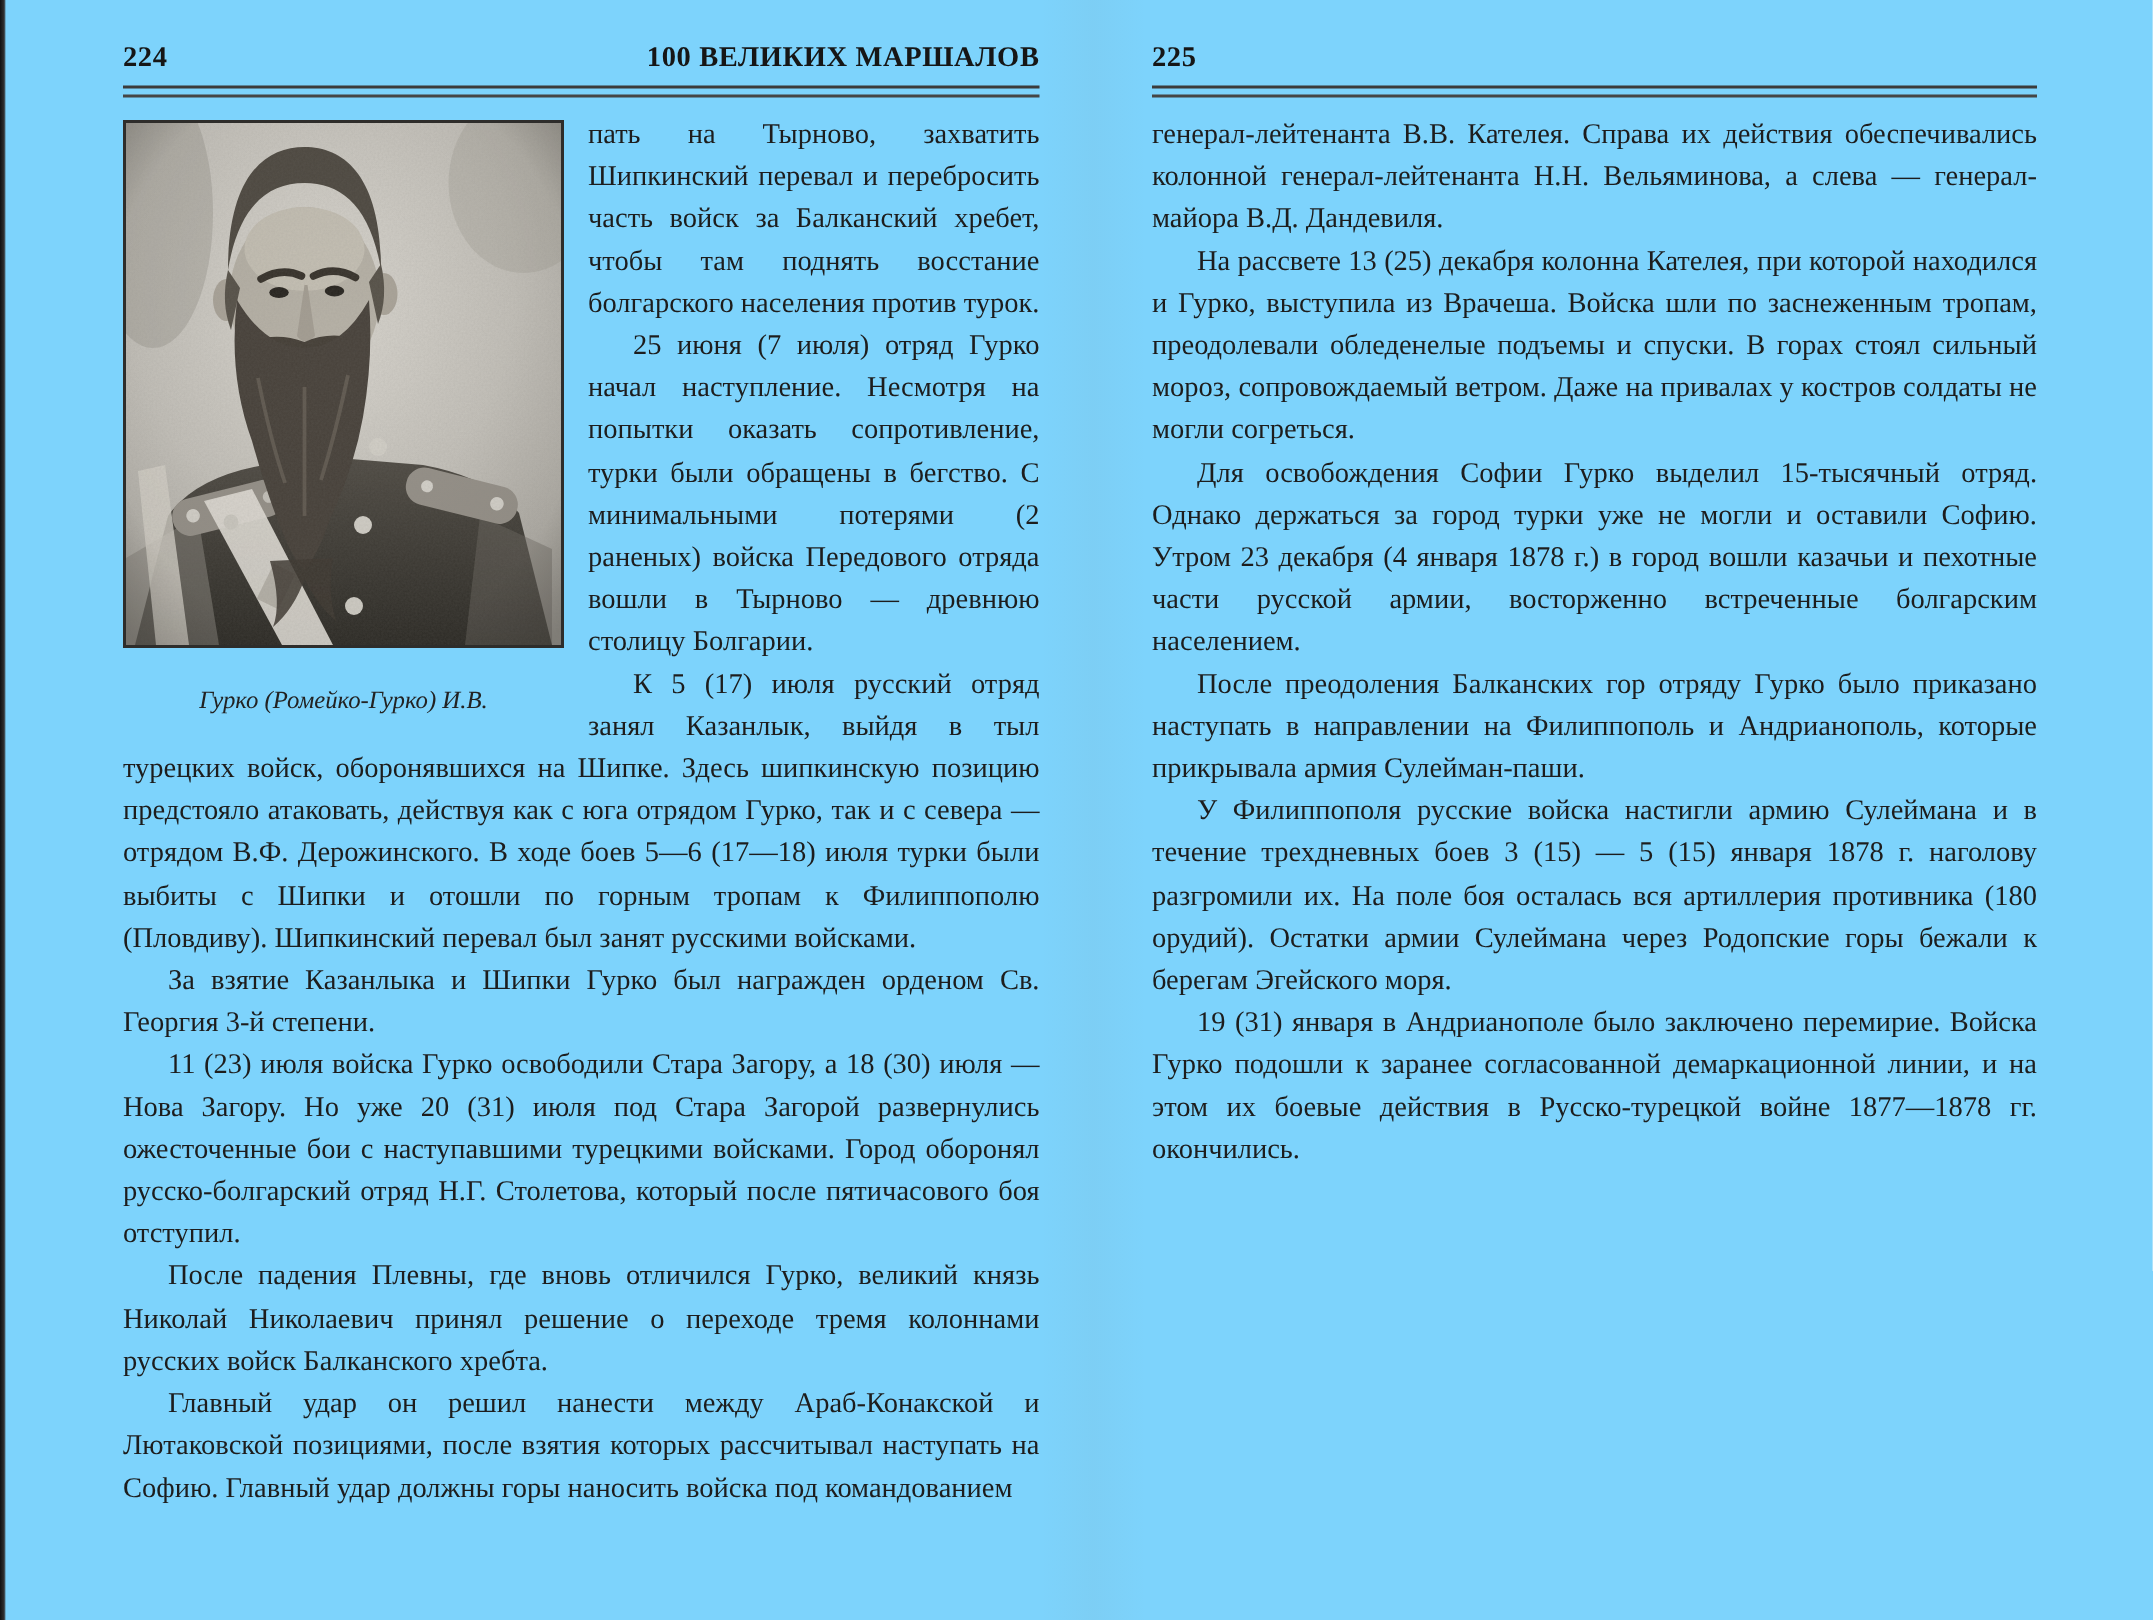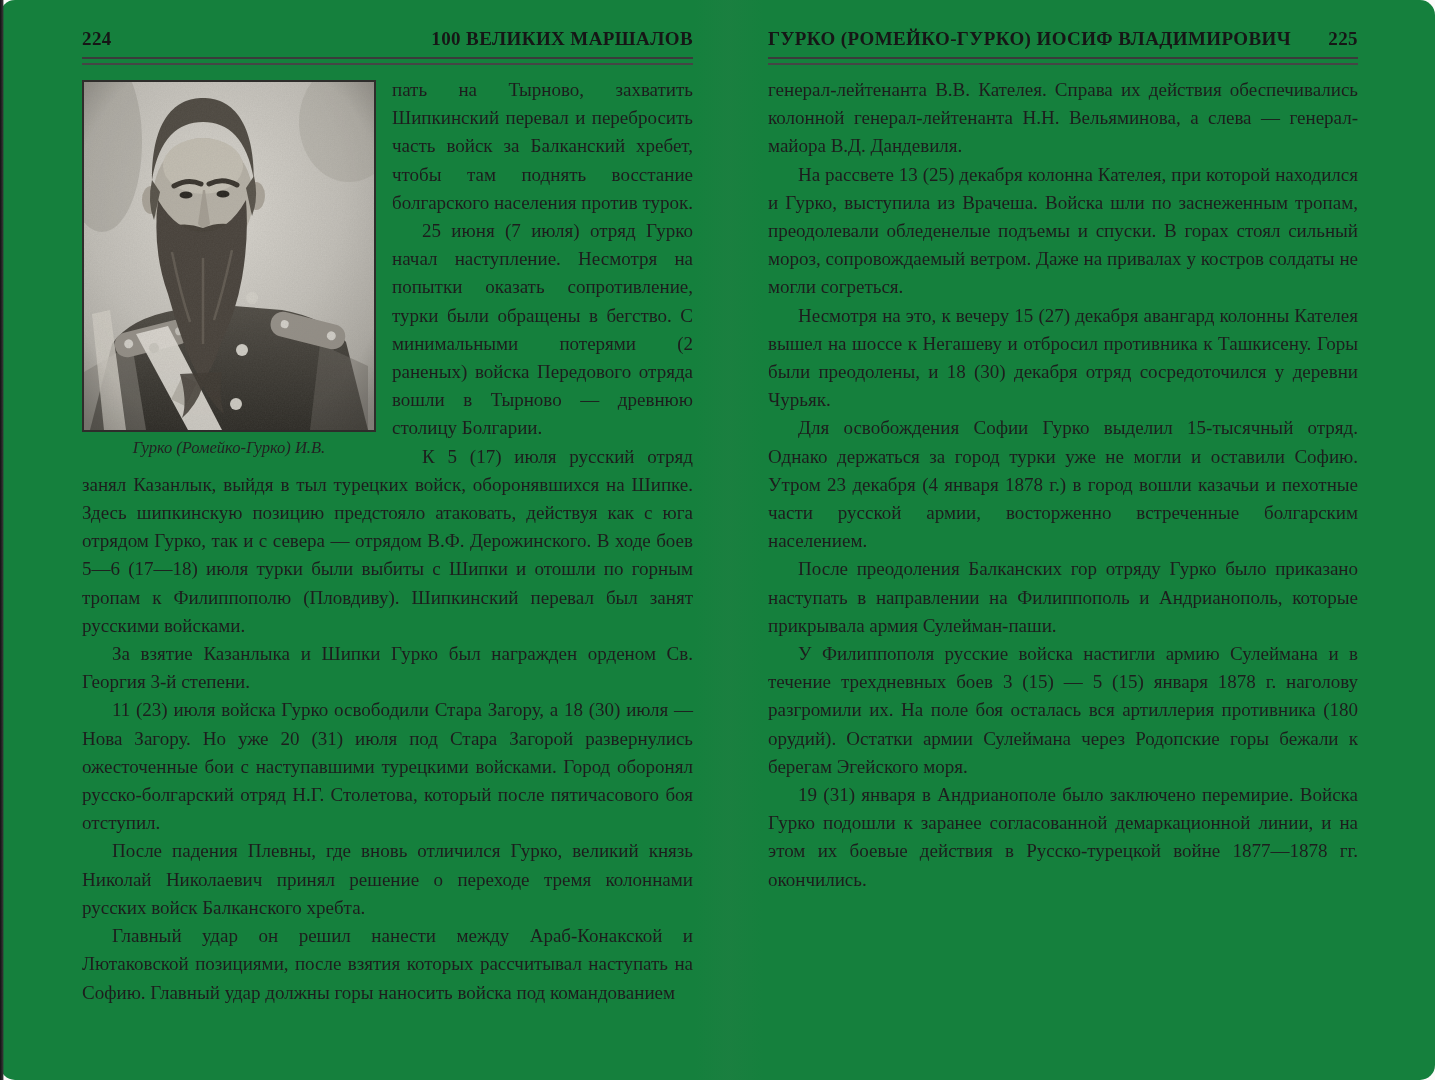--- a/index.html
+++ b/index.html
@@ -3,21 +3,21 @@
 <meta charset="utf-8">
 <style>
   html, body { margin: 0; padding: 0; }
   body {
     width: 1435px; height: 1080px;
     background: #fbfbf9;
     font-family: "Liberation Serif", "DejaVu Serif", serif;
     color: #1d1d1d;
     overflow: hidden;
   }
-  .scan { position: relative; width: 1435px; height: 1080px; background: #15803d; border-radius: 15px; }
+  .scan { position: relative; width: 1435px; height: 1080px; background: #7dd3fc; }
   .book-edge {
     position: absolute; left: 0; top: 0; width: 4px; height: 1080px;
     background: linear-gradient(to right, #111 0%, #333 70%, rgba(80,80,80,0) 100%);
   }
   .gutter-shadow {
     position: absolute; left: 694px; top: 0; width: 70px; height: 1080px;
     background: linear-gradient(to right, rgba(0,0,0,0) 0%, rgba(120,118,112,0.05) 50%, rgba(0,0,0,0) 100%);
   }
   .page { position: absolute; top: 28px; }
   .page-left  { left: 82px;  width: 611px; }
@@ -44,21 +44,21 @@
 
   .photo-block { float: left; width: 294px; margin: 4px 16px 10px 0; }
   .photo-frame {
     margin: 0; width: 290px; height: 348px;
     border: 2px solid #2e2d2b; background: #c9c6bf;
     box-shadow: inset 0 0 34px rgba(55,50,45,0.30);
     overflow: hidden;
   }
   .photo-frame svg { display: block; }
   .photo-caption {
-    margin-top: 6px; width: 294px;
+    margin-top: 25px; width: 294px;
     text-align: center; font-style: italic; font-size: 16.5px;
     color: #222; text-indent: 0; line-height: 20px;
   }
 </style>
 </head>
 <body>
 
 <div class="scan">
   <div class="book-edge"></div>
   <div class="gutter-shadow"></div>
@@ -161,27 +161,25 @@
       <p>К 5 (17) июля русский отряд занял Казанлык, выйдя в тыл турецких войск, оборонявшихся на Шипке. Здесь шипкинскую позицию предстояло атаковать, действуя как с юга отрядом Гурко, так и с севера — отрядом В.Ф. Дерожинского. В ходе боев 5—6 (17—18) июля турки были выбиты с Шипки и отошли по горным тропам к Филиппополю (Пловдиву). Шипкинский перевал был занят русскими войсками.</p>
       <p>За взятие Казанлыка и Шипки Гурко был награжден орденом Св. Георгия 3-й степени.</p>
       <p>11 (23) июля войска Гурко освободили Стара Загору, а 18 (30) июля — Нова Загору. Но уже 20 (31) июля под Стара Загорой развернулись ожесточенные бои с наступавшими турецкими войсками. Город оборонял русско-болгарский отряд Н.Г. Столетова, который после пятичасового боя отступил.</p>
       <p>После падения Плевны, где вновь отличился Гурко, великий князь Николай Николаевич принял решение о переходе тремя колоннами русских войск Балканского хребта.</p>
       <p>Главный удар он решил нанести между Араб-Конакской и Лютаковской позициями, после взятия которых рассчитывал наступать на Софию. Главный удар должны горы наносить войска под командованием</p>
     </div>
   </div>
 
   <div class="page page-right">
     <div class="page-header">
-      <span>ГУРКО (РОМЕЙКО-ГУРКО) ИОСИФ ВЛАДИМИРОВИЧ</span>
       <span>225</span>
     </div>
     <div class="double-rule"></div>
     <div class="page-body">
       <p class="cont">генерал-лейтенанта В.В. Кателея. Справа их действия обеспечивались колонной генерал-лейтенанта Н.Н. Вельяминова, а слева — генерал-майора В.Д. Дандевиля.</p>
       <p>На рассвете 13 (25) декабря колонна Кателея, при которой находился и Гурко, выступила из Врачеша. Войска шли по заснеженным тропам, преодолевали обледенелые подъемы и спуски. В горах стоял сильный мороз, сопровождаемый ветром. Даже на привалах у костров солдаты не могли согреться.</p>
-      <p>Несмотря на это, к вечеру 15 (27) декабря авангард колонны Кателея вышел на шоссе к Негашеву и отбросил противника к Ташкисену. Горы были преодолены, и 18 (30) декабря отряд сосредоточился у деревни Чурьяк.</p>
       <p>Для освобождения Софии Гурко выделил 15-тысячный отряд. Однако держаться за город турки уже не могли и оставили Софию. Утром 23 декабря (4 января 1878 г.) в город вошли казачьи и пехотные части русской армии, восторженно встреченные болгарским населением.</p>
       <p>После преодоления Балканских гор отряду Гурко было приказано наступать в направлении на Филиппополь и Андрианополь, которые прикрывала армия Сулейман-паши.</p>
       <p>У Филиппополя русские войска настигли армию Сулеймана и в течение трехдневных боев 3 (15) — 5 (15) января 1878 г. наголову разгромили их. На поле боя осталась вся артиллерия противника (180 орудий). Остатки армии Сулеймана через Родопские горы бежали к берегам Эгейского моря.</p>
       <p>19 (31) января в Андрианополе было заключено перемирие. Войска Гурко подошли к заранее согласованной демаркационной линии, и на этом их боевые действия в Русско-турецкой войне 1877—1878 гг. окончились.</p>
     </div>
   </div>
 </div>
 
 </body></html>

